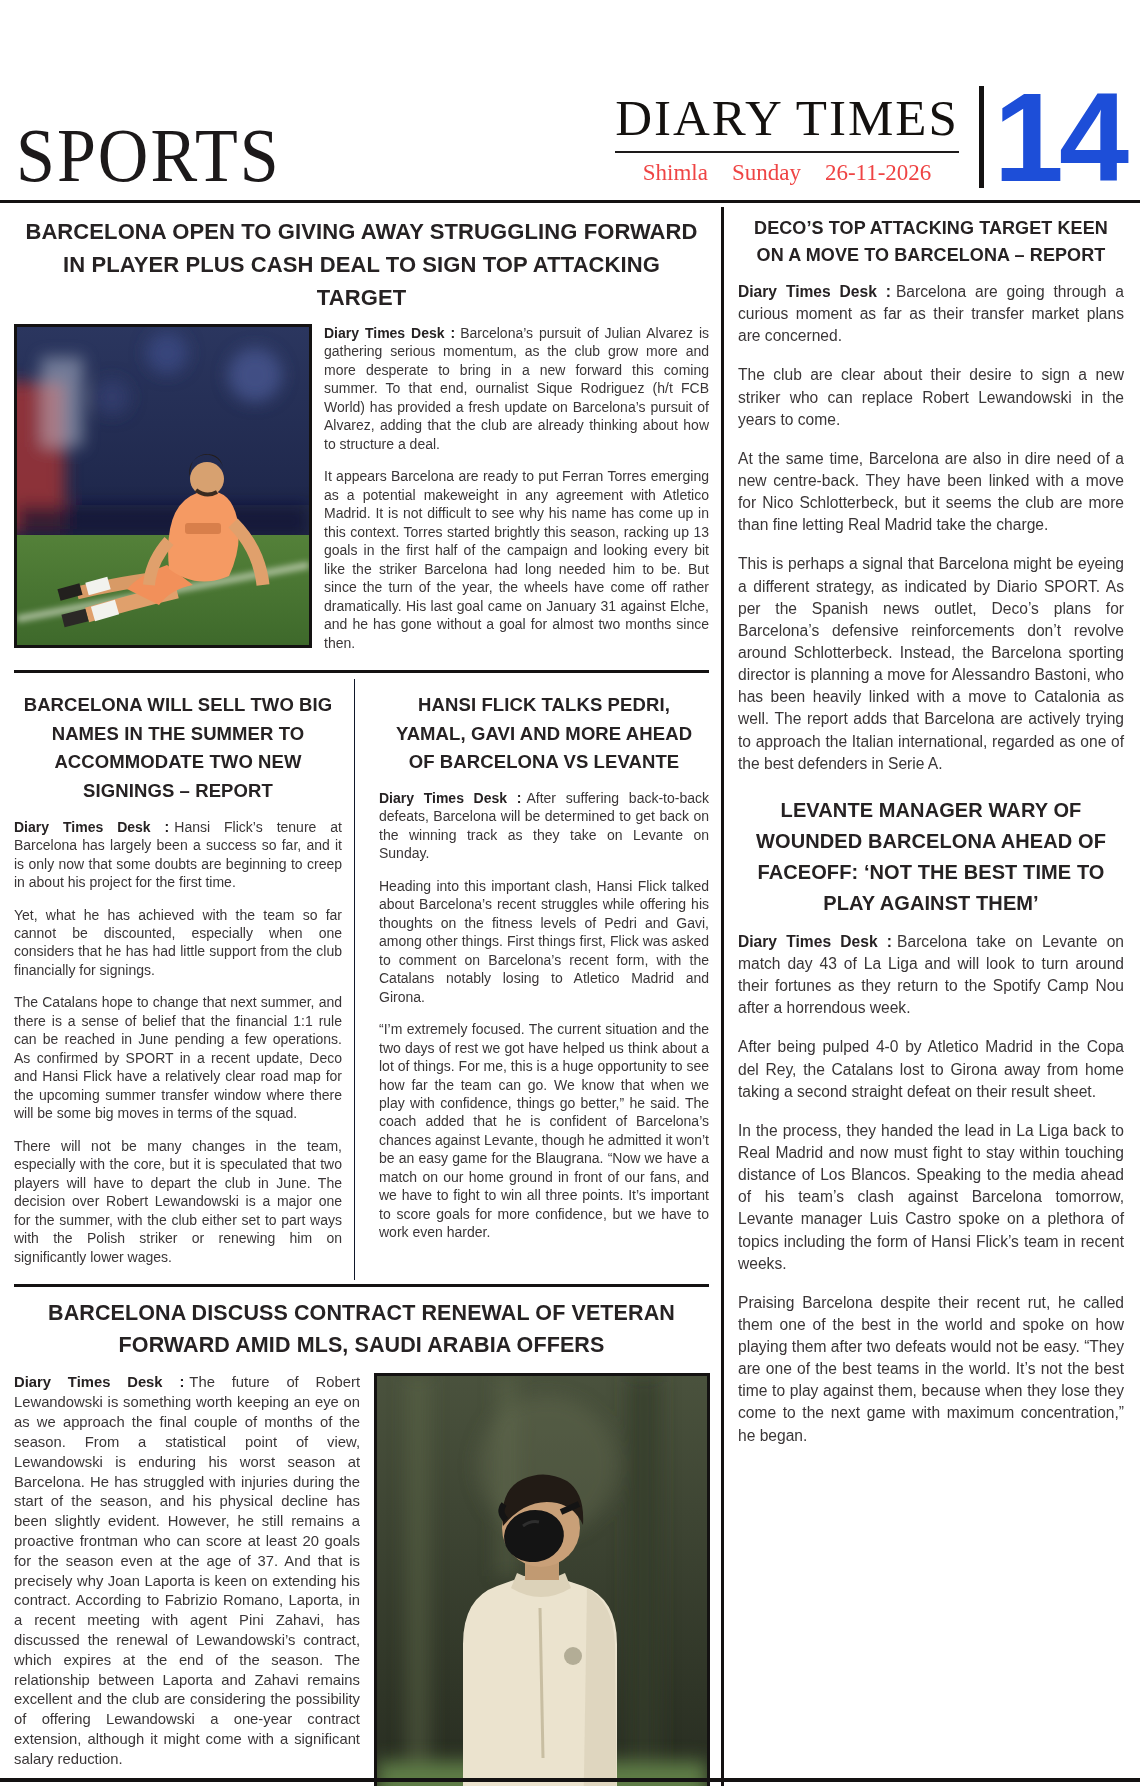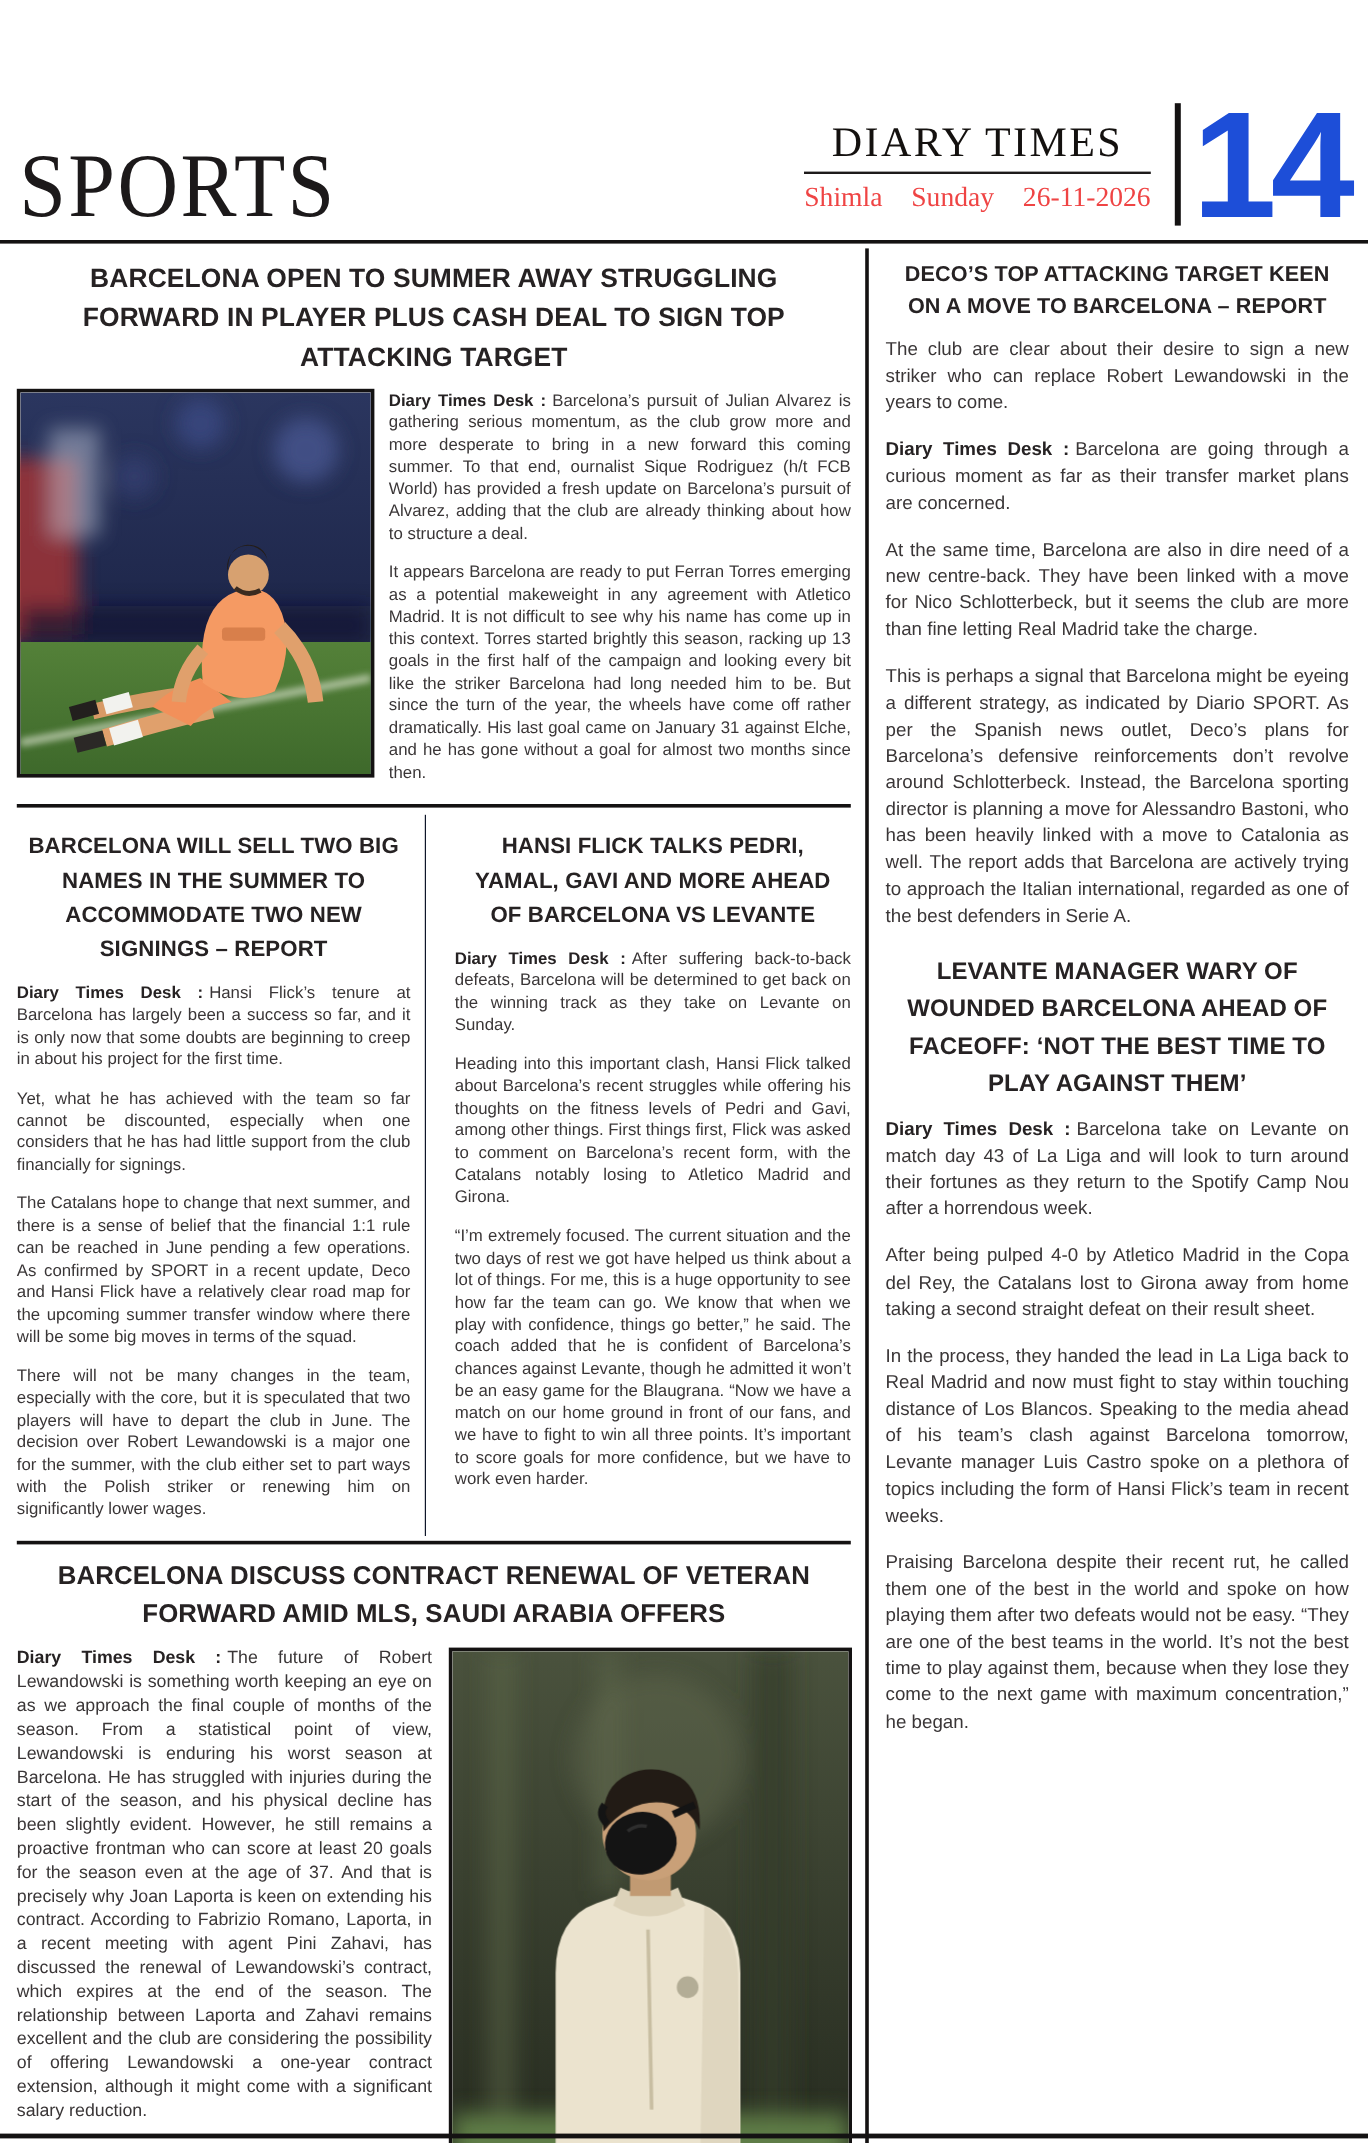--- a/index.html
+++ b/index.html
@@ -8,21 +8,21 @@
   .page { position: relative; width: 1140px; height: 1786px; overflow: hidden; background: #fff; }
 
   
   .masthead-row { display: flex; justify-content: space-between; align-items: flex-end;
                   padding: 26px 16px 8px 16px; height: 200px; }
   .section-title { font-family: "Liberation Serif", serif; font-size: 70px; line-height: .95;
                    color: #1c191a; letter-spacing: 2px; transform: scaleY(1.08);
                    transform-origin: bottom left; }
   .mast-right { display: flex; align-items: center; }
   .mast-col { display: flex; flex-direction: column; align-items: center; }
-  .paper-name { font-family: "Liberation Serif", serif; font-size: 35px; line-height: 1;
+  .paper-name { font-family: "Liberation Serif", serif; font-size: 51px; line-height: 1;
                 color: #14110f; letter-spacing: 2px; white-space: nowrap; }
   .mast-rule { height: 2px; background: #1d1a1a; width: 100%; margin: 7px 0 7px; }
   .dateline { font-family: "Liberation Serif", serif; font-size: 23px; color: #ef4444;
               display: flex; gap: 24px; white-space: nowrap; }
   .page-num-bar { width: 5px; height: 102px; background: #141212; margin: 0 10px 4px 20px; }
   .page-num { font-size: 126px; font-weight: 700; line-height: .8; color: #1d4ed8;
               letter-spacing: -5px; margin-bottom: 2px; }
   .top-rule { height: 3px; background: #141212; }
 
   
@@ -84,21 +84,21 @@
       <div class="page-num">14</div>
     </div>
   </header>
   <div class="top-rule"></div>
 
   <div class="content">
 
     <div class="left-area">
 
       <section>
-        <h1 class="headline h-main">BARCELONA OPEN TO SUMMER AWAY STRUGGLING FORWARD IN PLAYER PLUS CASH DEAL TO SIGN TOP ATTACKING TARGET</h1>
+        <h1 class="headline h-main">BARCELONA OPEN TO GIVING AWAY STRUGGLING FORWARD IN PLAYER PLUS CASH DEAL TO SIGN TOP ATTACKING TARGET</h1>
         <div class="art1-body">
           <div class="photo-frame">
             <svg width="292" height="318" viewBox="0 0 292 318">
               <defs>
                 <linearGradient id="p1bg" x1="0" y1="0" x2="0" y2="1">
                   <stop offset="0" stop-color="#2b365f"></stop>
                     <stop offset=".75" stop-color="#1a2244"></stop>
                 </linearGradient>
                 <linearGradient id="p1grass" x1="0" y1="0" x2="0" y2="1">
                   <stop offset="0" stop-color="#548139"></stop>
@@ -221,24 +221,24 @@
             </svg>
           </div>
         </div>
       </section>
     </div>
 
     <aside class="right-col">
 
       <section>
         <h2 class="headline h-side">DECO’S TOP ATTACKING TARGET KEEN ON A MOVE TO BARCELONA – REPORT</h2>
-        <p class="para">The club are clear about their desire to sign a new striker who can replace Robert Lewandowski in the years to come.</p>
         <p class="para">
           <b class="byline">Diary Times Desk :</b><span>Barcelona are going through a curious moment as far as their transfer market plans are concerned.</span>
         </p>
+        <p class="para">The club are clear about their desire to sign a new striker who can replace Robert Lewandowski in the years to come.</p>
         <p class="para">At the same time, Barcelona are also in dire need of a new centre-back. They have been linked with a move for Nico Schlotterbeck, but it seems the club are more than fine letting Real Madrid take the charge.</p>
         <p class="para">This is perhaps a signal that Barcelona might be eyeing a different strategy, as indicated by Diario SPORT. As per the Spanish news outlet, Deco’s plans for Barcelona’s defensive reinforcements don’t revolve around Schlotterbeck. Instead, the Barcelona sporting director is planning a move for Alessandro Bastoni, who has been heavily linked with a move to Catalonia as well. The report adds that Barcelona are actively trying to approach the Italian international, regarded as one of the best defenders in Serie A.</p>
       </section>
 
       <section>
         <h2 class="headline h-side-big">LEVANTE MANAGER WARY OF WOUNDED BARCELONA AHEAD OF FACEOFF: ‘NOT THE BEST TIME TO PLAY AGAINST THEM’</h2>
         <p class="para">
           <b class="byline">Diary Times Desk :</b><span>Barcelona take on Levante on match day 43 of La Liga and will look to turn around their fortunes as they return to the Spotify Camp Nou after a horrendous week.</span>
         </p>
         <p class="para">After being pulped 4-0 by Atletico Madrid in the Copa del Rey, the Catalans lost to Girona away from home taking a second straight defeat on their result sheet.</p>

